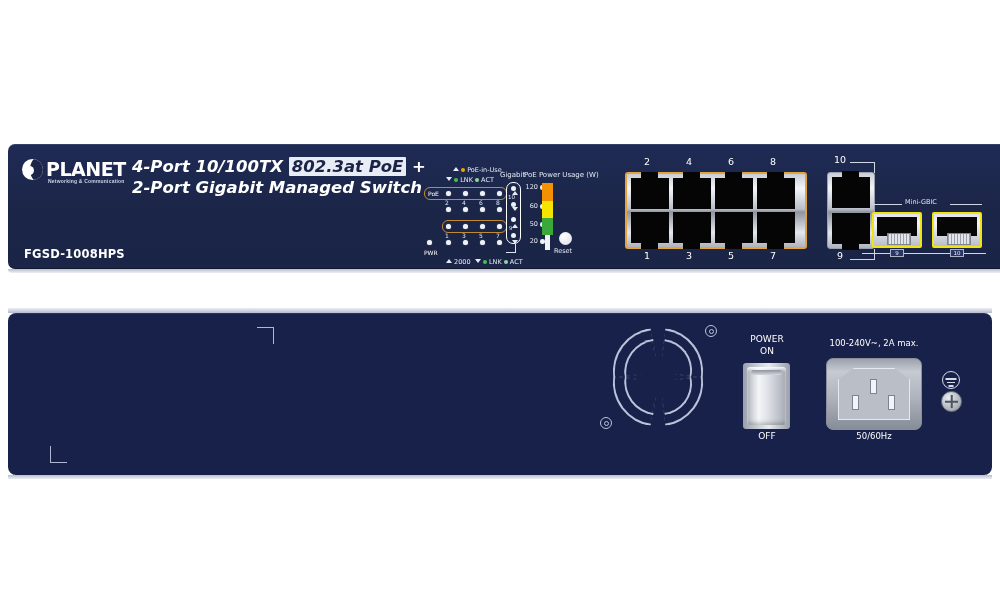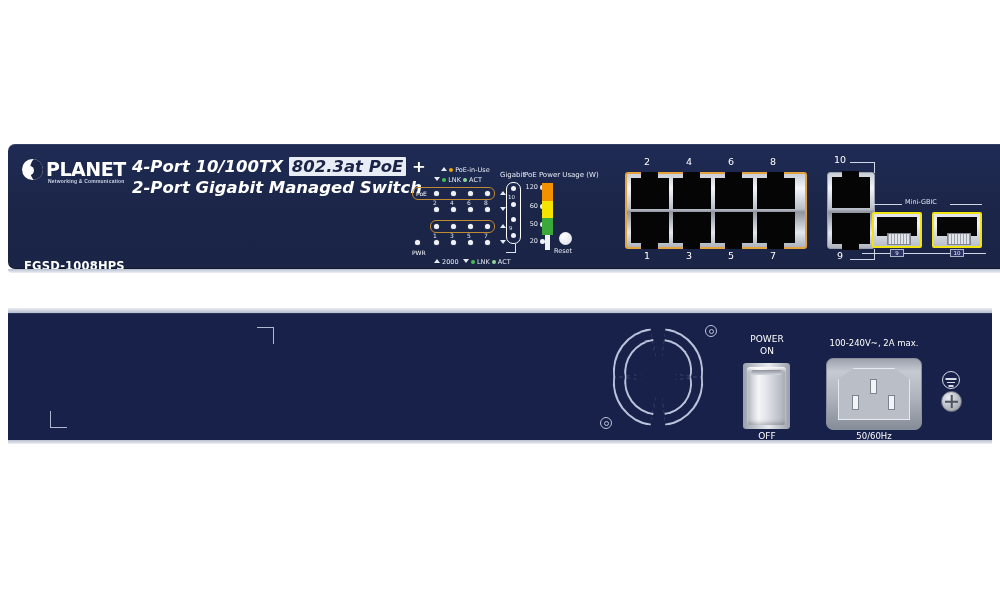--- a/index.html
+++ b/index.html
@@ -111,27 +111,26 @@
   }
   .model {
     position: absolute;
     left: 16px;
     top: 103px;
     color: #ffffff;
     font-size: 11.5px;
     font-weight: bold;
     letter-spacing: 0.2px;
     font-family: "DejaVu Sans", sans-serif;
-    margin-top: 12px;
   }
 
   
   .led-area {
     position: absolute;
-    left: 404px;
+    left: 416px;
     top: 22px;
     width: 110px;
     height: 100px;
   }
   .legend-row {
     position: absolute;
     font-size: 6.5px;
     color: #e7ebf5;
     white-space: nowrap;
     font-family: "DejaVu Sans", sans-serif;
@@ -408,23 +407,24 @@
     height: 1px;
     background: #cfd6e4;
   }
 
   
   .rear-panel {
     position: absolute;
     left: 8px;
     top: 313px;
     width: 984px;
-    height: 127px;
+    height: 162px;
     background: #17214a;
     box-shadow: inset 0 1px 0 rgba(255,255,255,0.08);
+    border-radius: 8px;
   }
   .rear-panel::before{
     content:"";
     position:absolute; left:0; right:0; top:-5px; height:5px;
     background: linear-gradient(180deg,#e9ecf2,#aab4c8);
     opacity:.9;
   }
   .rear-panel::after{
     content:"";
     position:absolute; left:0; right:0; bottom:-4px; height:4px;

